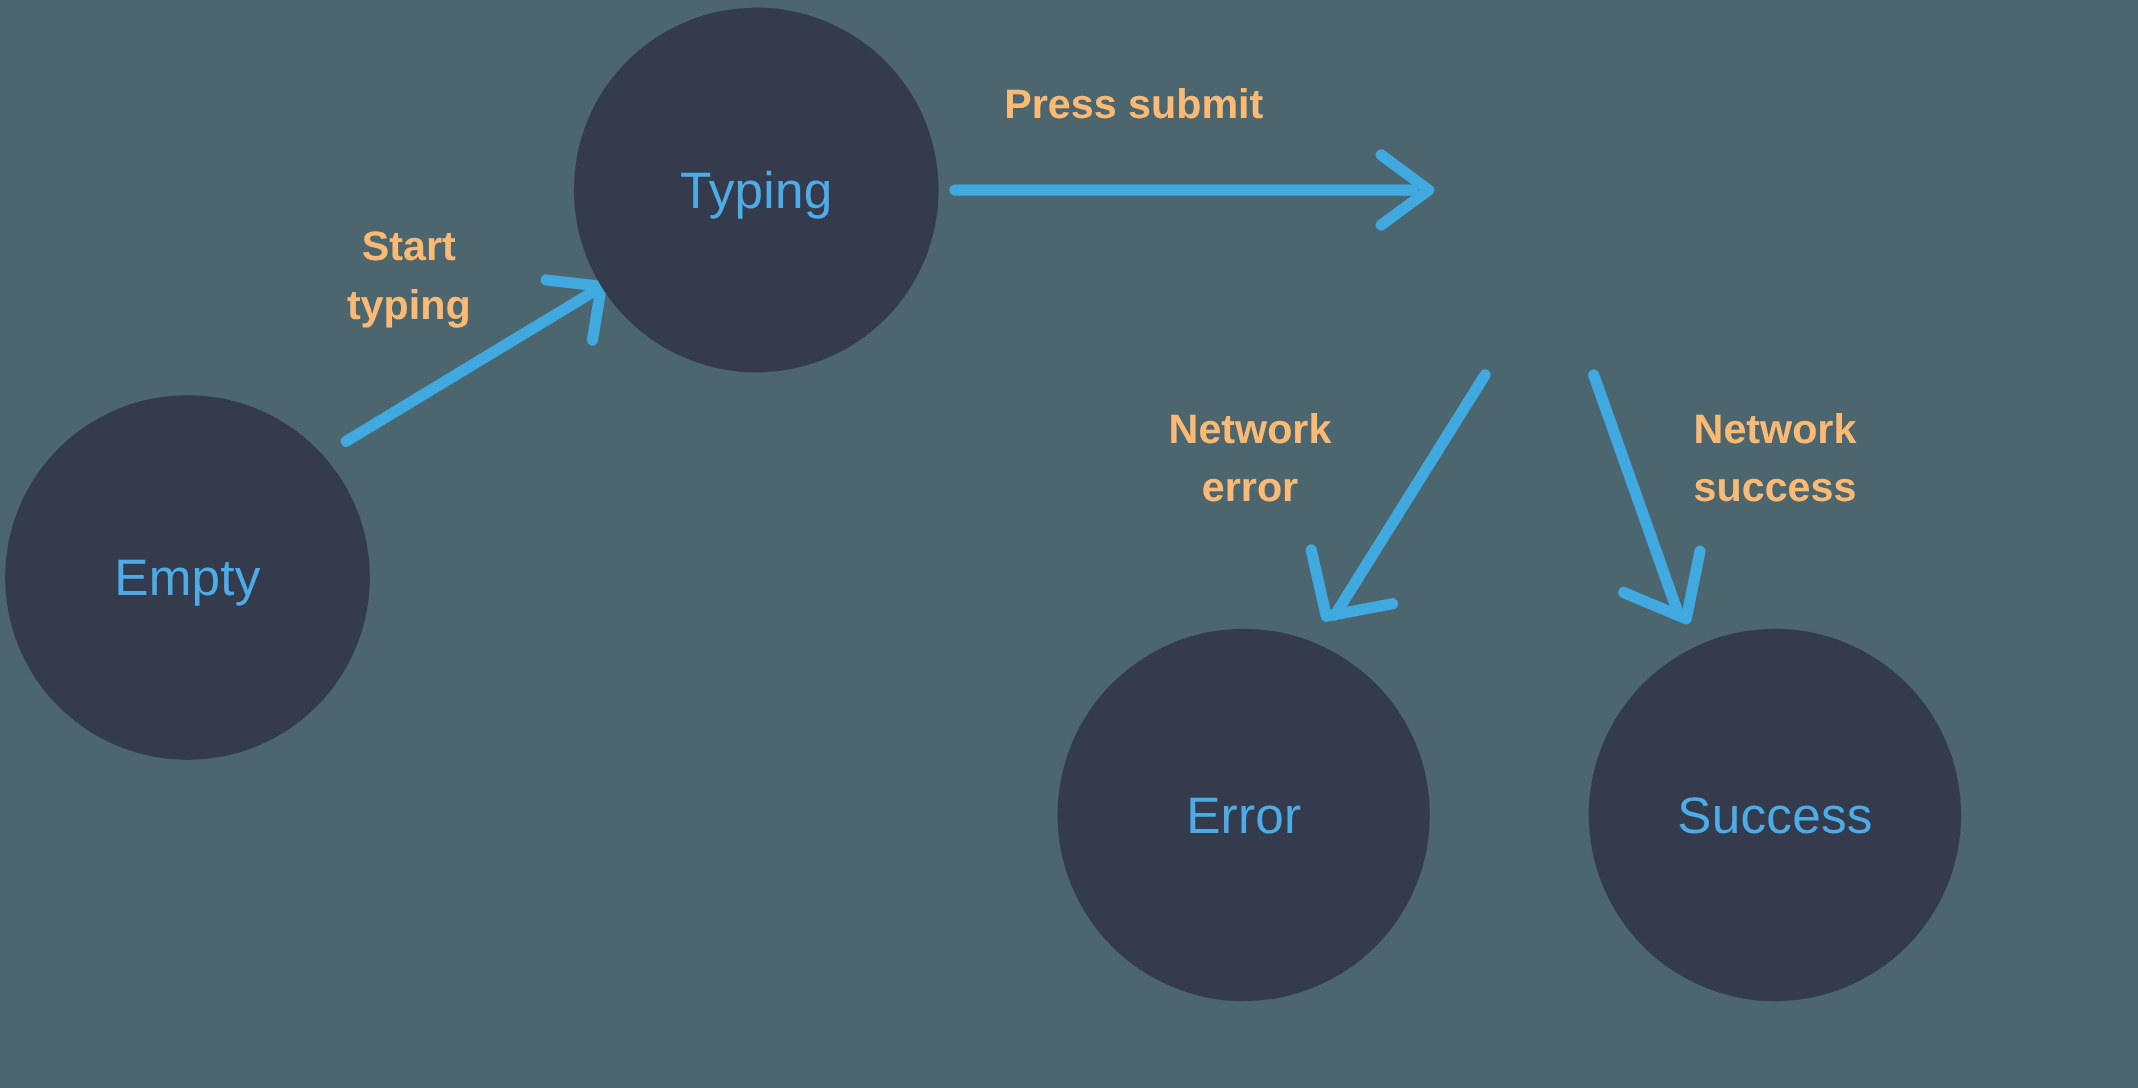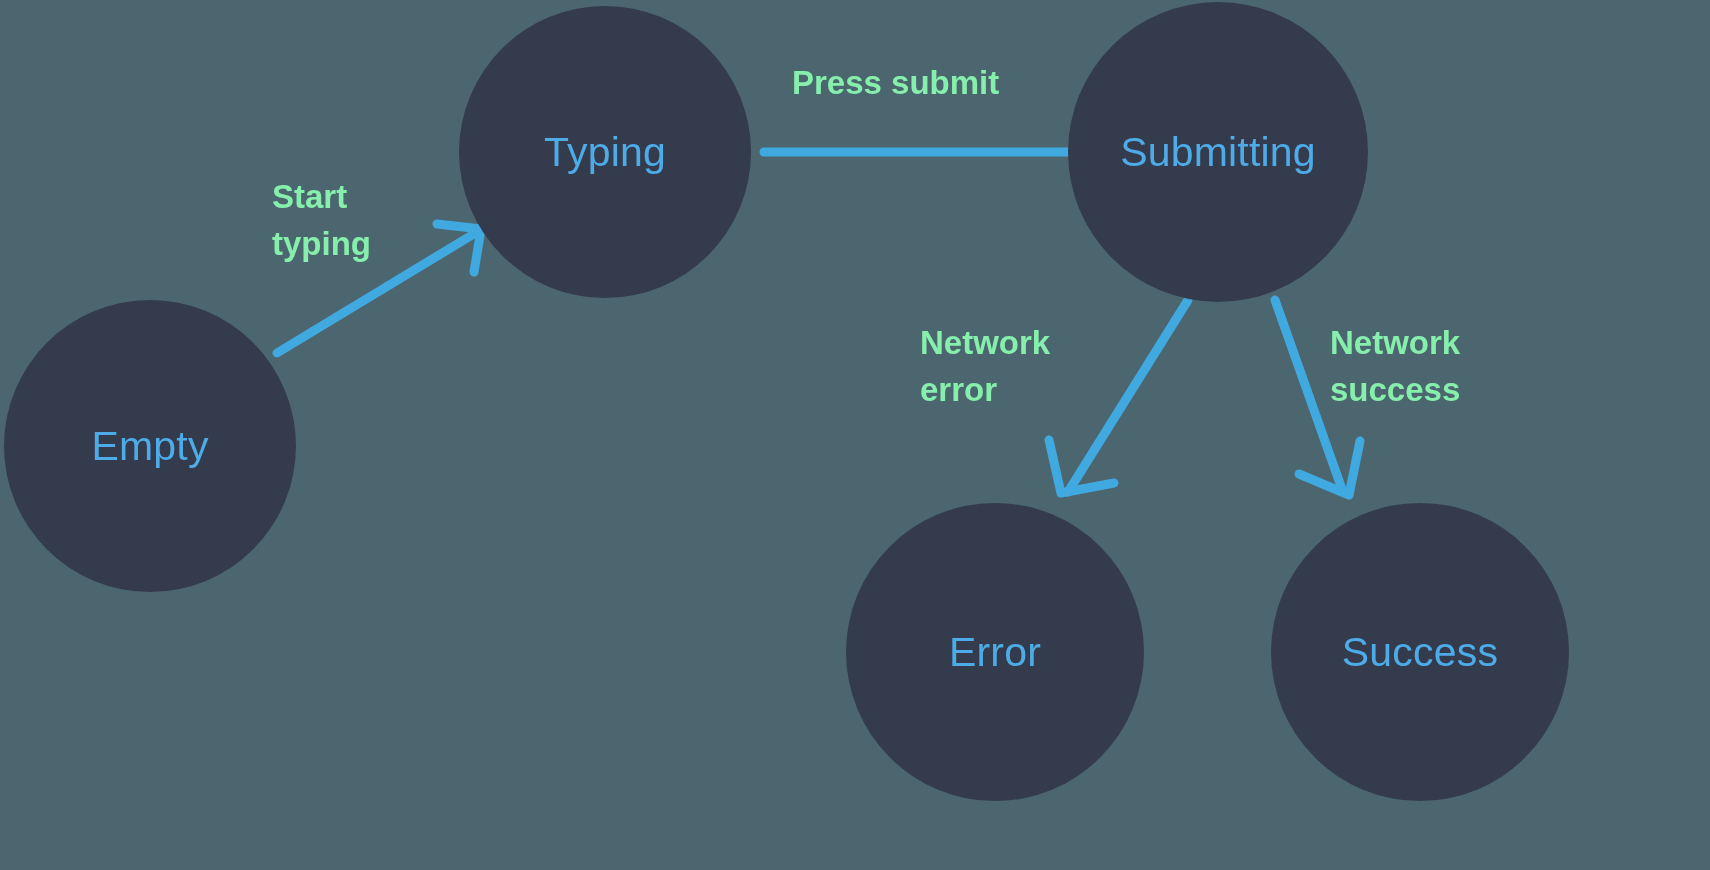--- a/index.html
+++ b/index.html
@@ -39,24 +39,25 @@
   .state-label {
     color: #4dabe8;
     font-size: 41px;
     font-weight: 400;
     letter-spacing: 0.2px;
     white-space: nowrap;
     font-family: "Liberation Sans", sans-serif;
   }
   .edge-label {
     position: absolute;
-    color: #86efac;
+    color: #fdba74;
     font-size: 33px;
     font-weight: bold;
     line-height: 1.42;
+    text-align: center;
     white-space: pre-line;
     font-family: "Liberation Sans", sans-serif;
   }
 </style>
 </head>
 <body>
 
 <div id="stage">
 
   <svg id="edge-layer" viewBox="0 0 1710 870">
@@ -73,31 +74,28 @@
       <path fill="none" stroke="#3fa9e0" stroke-width="9" stroke-linecap="round" stroke-linejoin="round" d="M 1049 440 L 1061 493 L 1114 483"></path>
     </g>
     <g>
       <path fill="none" stroke="#3fa9e0" stroke-width="9" stroke-linecap="round" d="M 1275 300 L 1343 492"></path>
       <path fill="none" stroke="#3fa9e0" stroke-width="9" stroke-linecap="round" stroke-linejoin="round" d="M 1299 474 L 1349 495 L 1360 441"></path>
     </g>
   </svg>
 
   <div id="node-layer">
 
-    <div class="state-node" style="left: 4px; top: 300px; width: 292px; height: 292px;">
+    <div class="state-node" style="left: 4px; top: 316px; width: 292px; height: 292px;">
       <span class="state-label">Empty</span>
     </div>
 
     <div class="state-node" style="left: 459px; top: 6px; width: 292px; height: 292px;">
       <span class="state-label">Typing</span>
     </div>
 
-    <div class="state-node" style="left: 1068px; top: 2px; width: 300px; height: 300px;">
-      <span class="state-label">Submitting</span>
-    </div>
 
     <div class="state-node" style="left: 846px; top: 503px; width: 298px; height: 298px;">
       <span class="state-label">Error</span>
     </div>
 
     <div class="state-node" style="left: 1271px; top: 503px; width: 298px; height: 298px;">
       <span class="state-label">Success</span>
     </div>
 
     <div class="edge-label" style="left: 247px; top: 174px; width: 110px; margin-left: 25px;">Start

